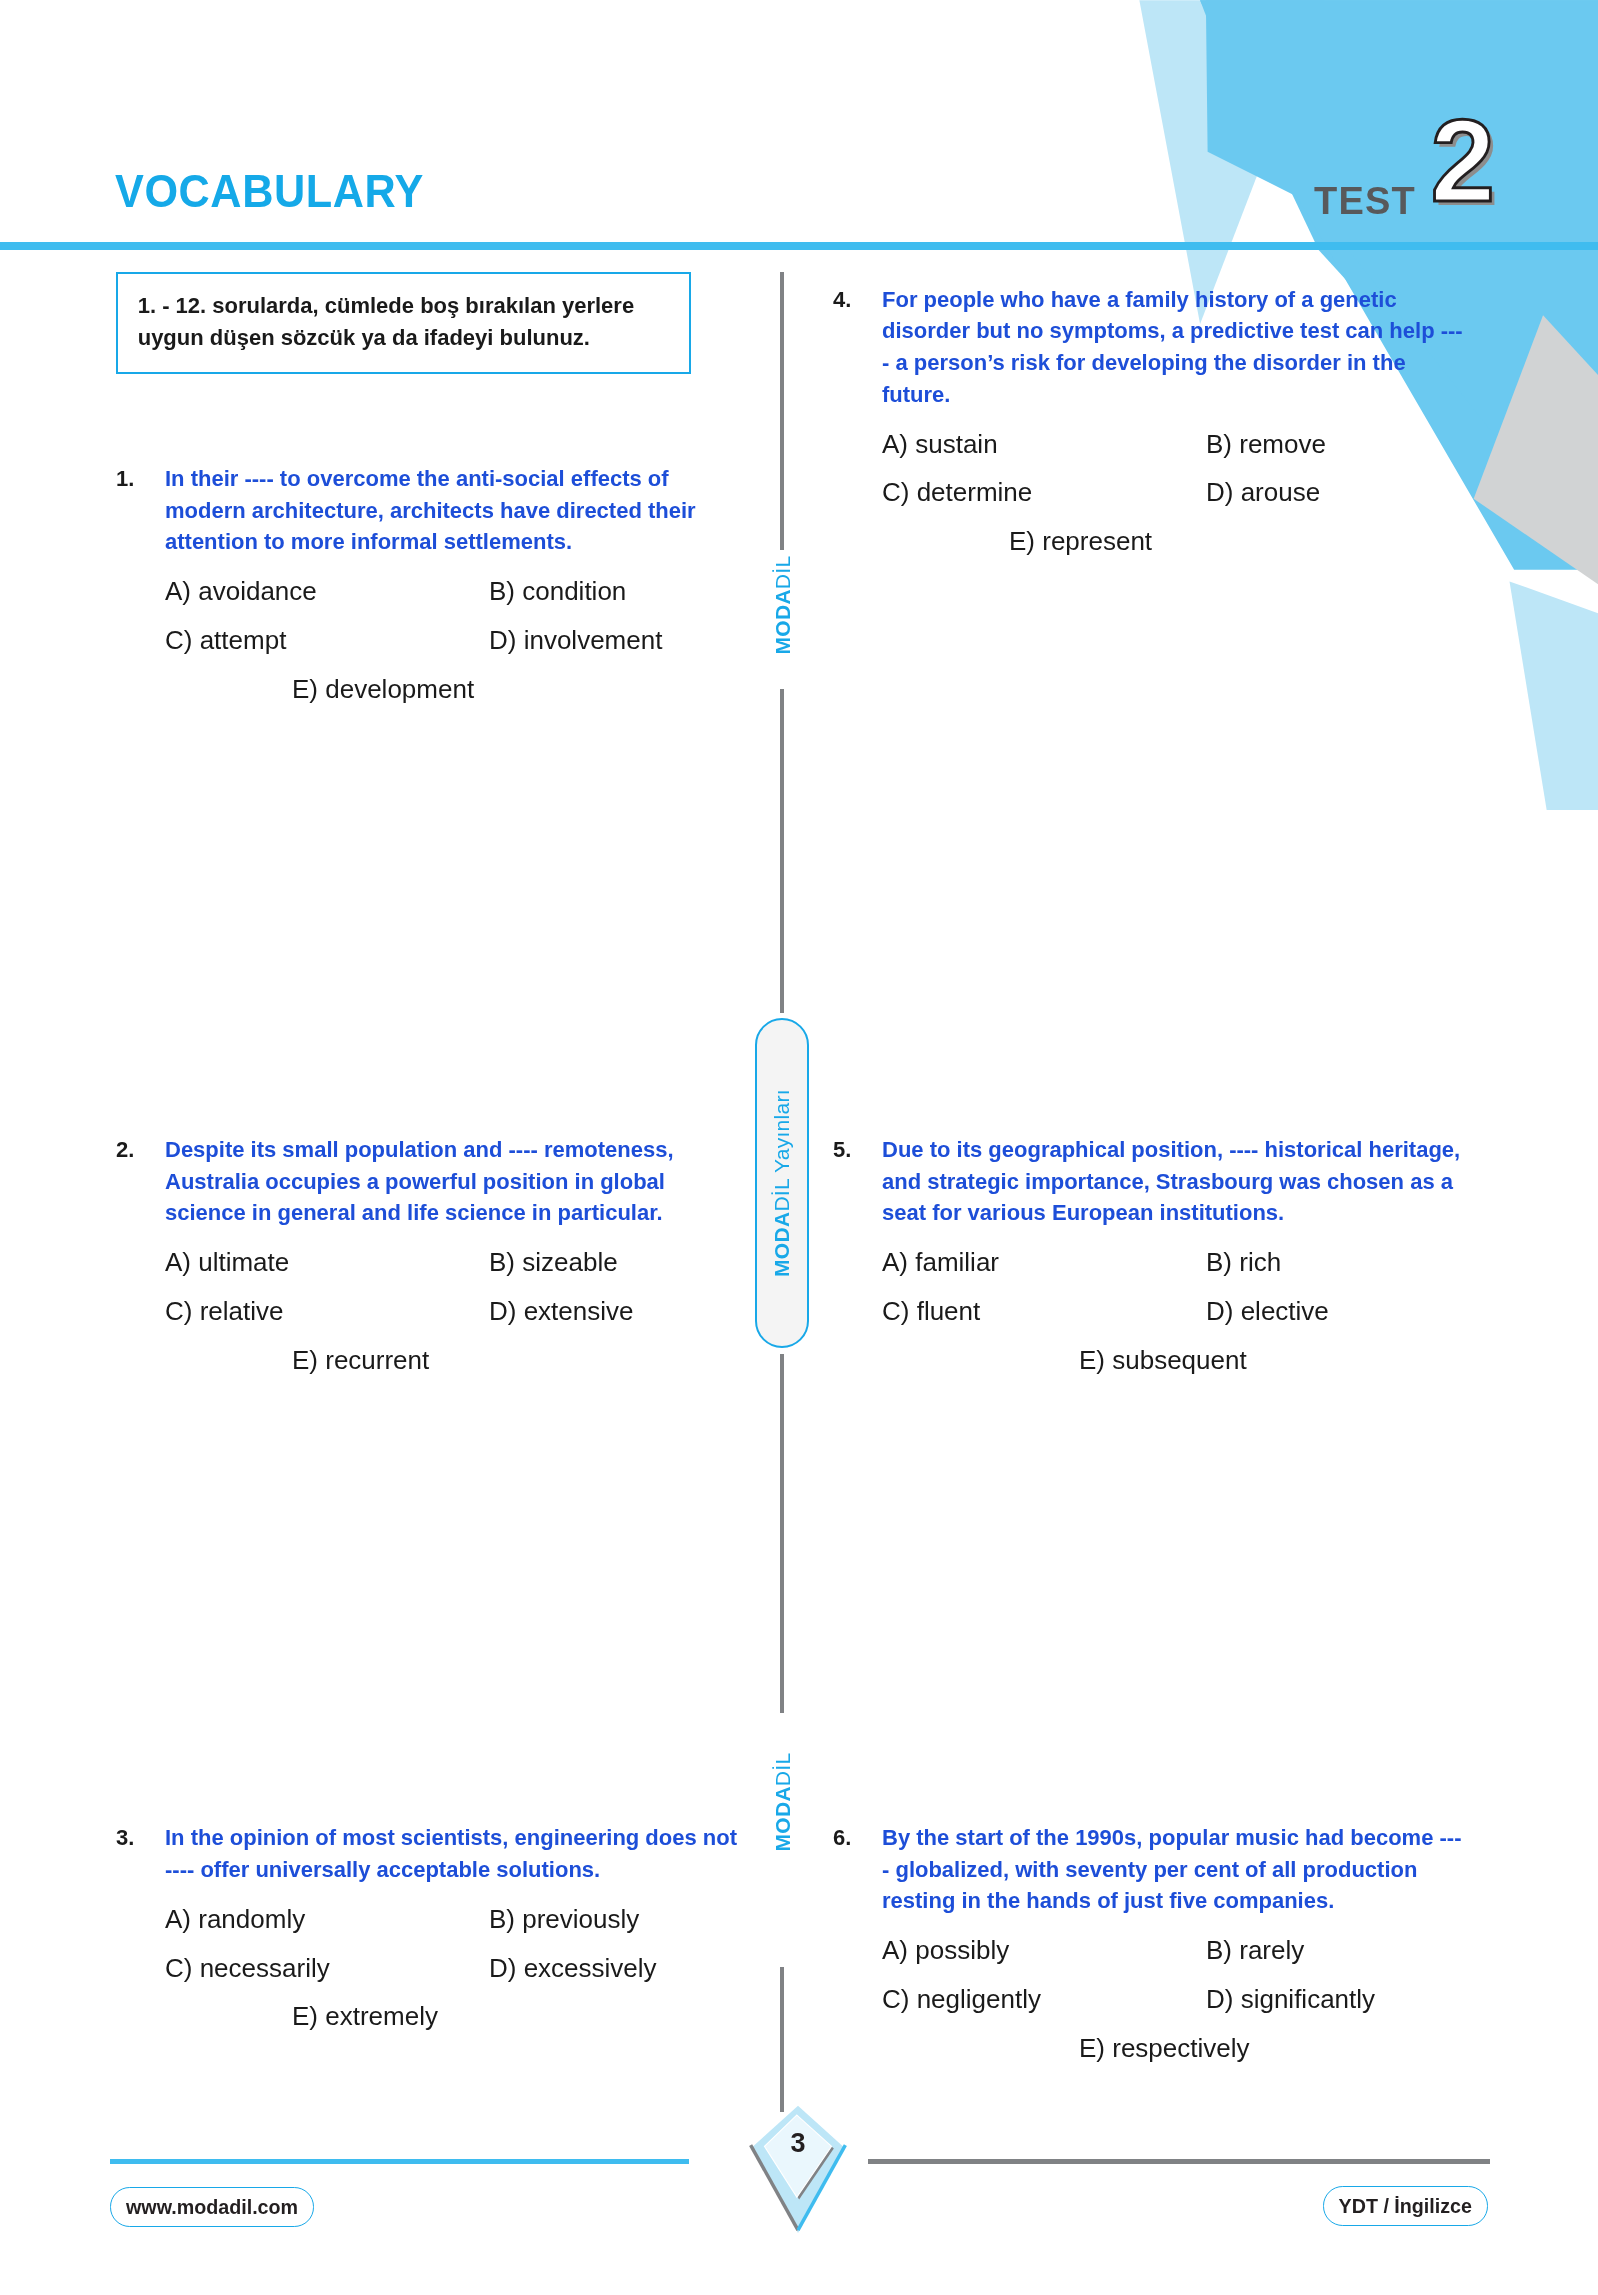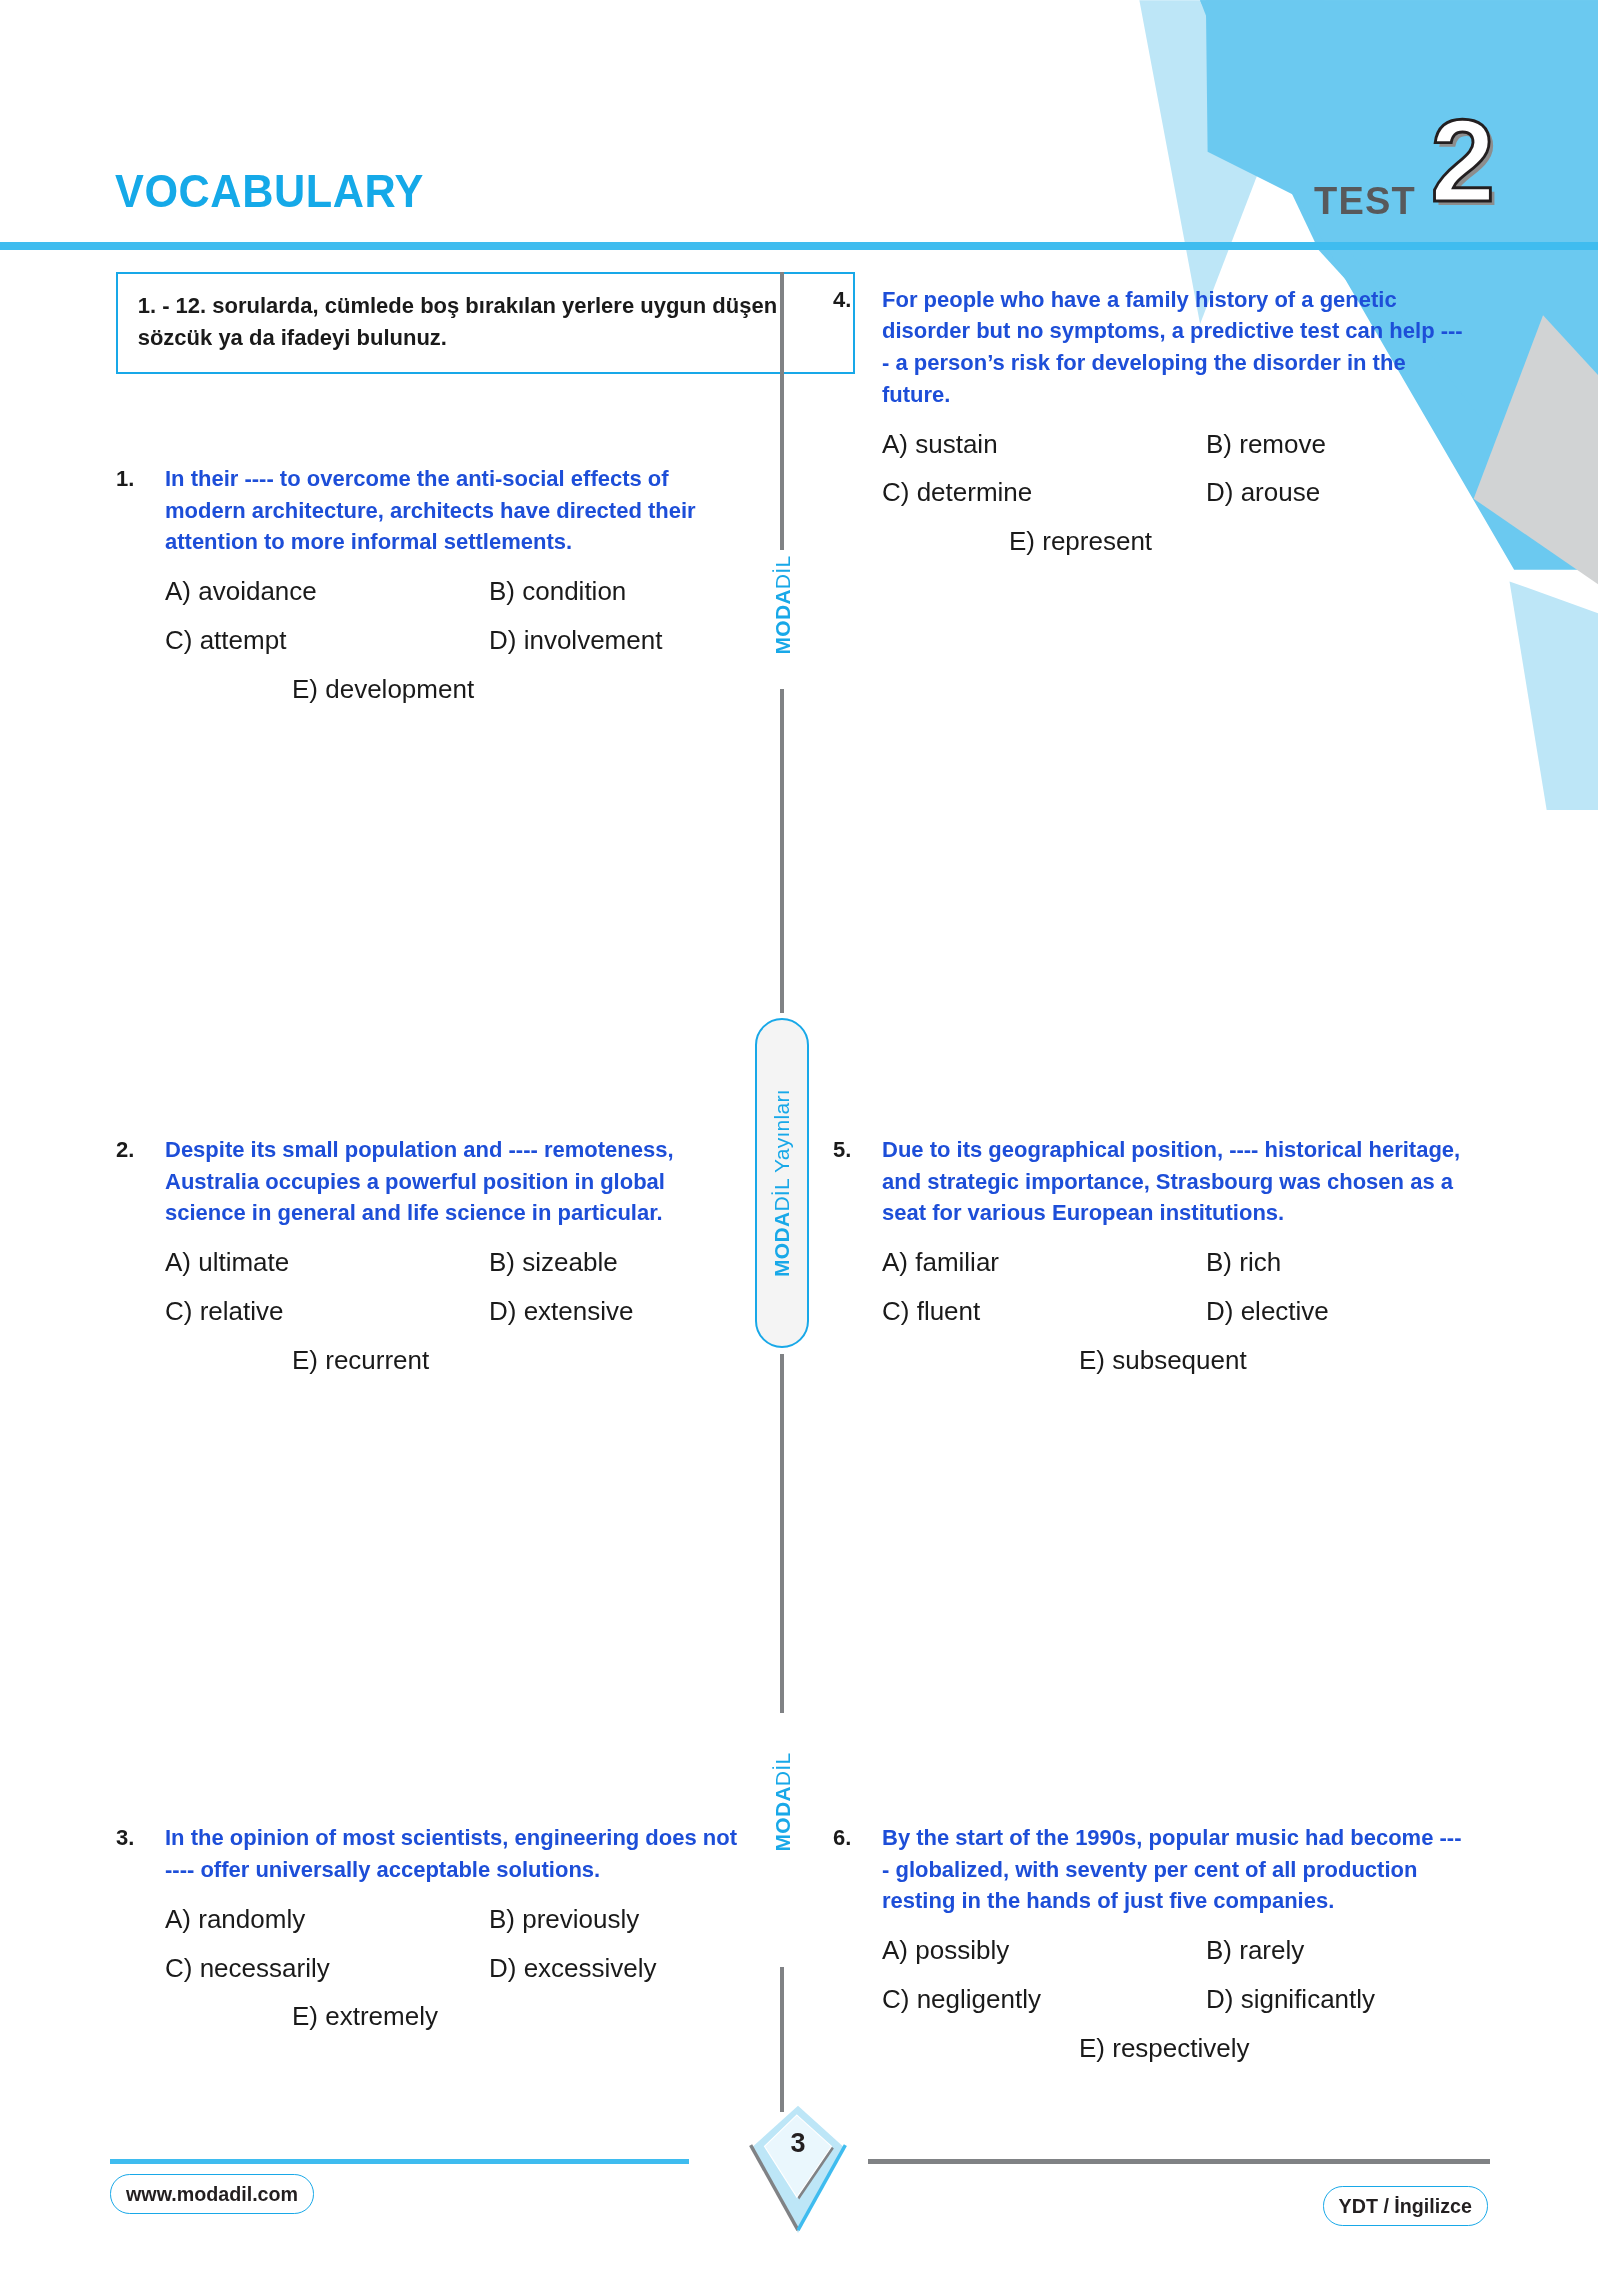--- a/index.html
+++ b/index.html
@@ -84,21 +84,21 @@
     width: 631px;
   }
   .col-left  { left: 116px;  }
   .col-right { left: 833px; }
 
   
   .instruction-box {
     border: 2.3px solid #18A8E8;
     padding: 16px 19.7px 17.4px 19.7px;
     box-sizing: border-box;
-    width: 739px;
+    width: 575px;
     margin-bottom: 4px;
   }
   .instruction-text {
     font-size: 22px;
     font-weight: bold;
     line-height: 1.46;
     color: #1A1A1A;
   }
 
   
@@ -229,21 +229,21 @@
     display: flex;
     align-items: center;
     justify-content: center;
     font-size: 19.7px;
     font-weight: bold;
     color: #231F20;
     background: #fff;
     box-sizing: border-box;
     padding: 0 15px;
   }
-  .badge-left  { left: 110px;  top: 57px; }
+  .badge-left  { left: 110px;  top: 70px; }
   .badge-right { right: 110px; top: 69px; }
 
   .pagenum-wrap {
     position: absolute;
     left: 746px;
     top: 2100px;
     width: 104px;
     height: 133px;
   }
   .pagenum-text {

